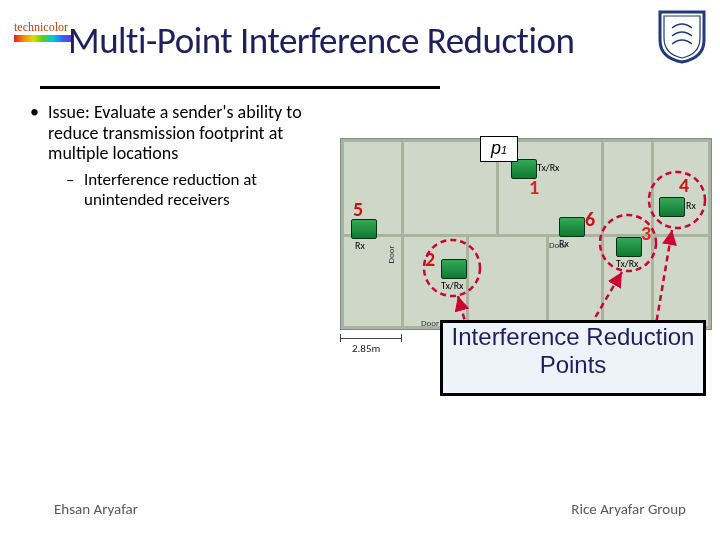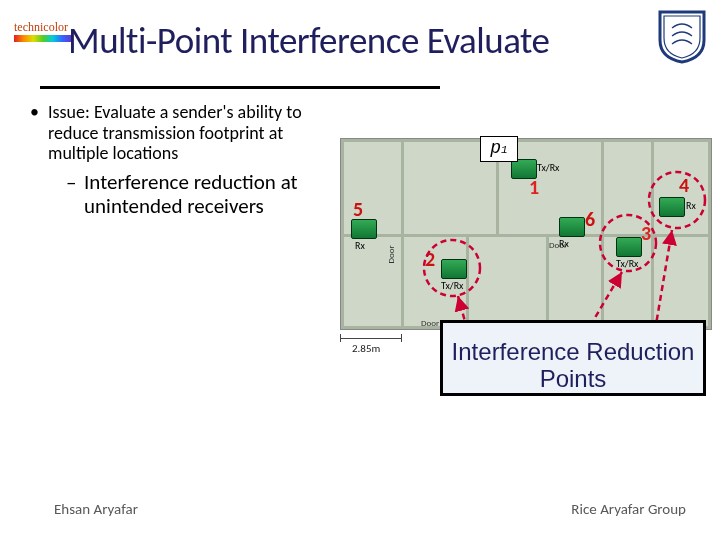--- a/index.html
+++ b/index.html
@@ -70,21 +70,21 @@
     position: absolute;
     left: 0;
     top: 0;
     font-size: 18px;
   }
   .underline { }
   .bullets .sub {
     margin: 4px 0 0 36px;
     padding-left: 18px;
     position: relative;
-    font-size: 21px;
+    font-size: 17px;
   }
   .bullets .sub::before {
     content: "–";
     position: absolute;
     left: 0;
     top: 0;
   }
   .figure {
     position: absolute;
     top: 118px;
@@ -141,35 +141,35 @@
   .scale-text {
     position:absolute;
     font-size:11px;
     color:#222;
   }
   .p1-box {
     position: absolute;
     background: #fff;
     border: 1px solid #000;
     font-style: italic;
-    font-family: Liberation Mono, monospace;
+    font-family: Liberation Sans, sans-serif;
     font-size: 18px;
     text-align: center;
   }
   .p1-box span { font-size: 12px; }
   .irp-box {
     position: absolute;
     top: 320px;
     left: 440px;
     width: 260px;
     height: 70px;
     border: 3px solid #000;
     background: #eef2f9;
     display: flex;
-    align-items: flex-end;
+    align-items: flex-start;
     justify-content: center;
     text-align: center;
     font-family: "Century Gothic","Gill Sans",sans-serif;
     font-size: 24px;
     color: #1f1f5e;
     line-height: 1.15;
   }
   .footer-l {
     position: absolute;
     bottom: 22px;
@@ -193,21 +193,21 @@
 <div class="logo-bar"></div>
 
 <div class="logo-rice">
   <svg viewBox="0 0 48 54">
     <path d="M2 2 H46 V30 Q46 48 24 52 Q2 48 2 30 Z" fill="#fff" stroke="#1f3a7a" stroke-width="3"></path>
     <path d="M6 6 H42 V28 Q42 44 24 48 Q6 44 6 28 Z" fill="none" stroke="#1f3a7a" stroke-width="1.2"></path>
     <path d="M14 18 Q24 10 34 18 M14 26 Q24 18 34 26 M14 34 Q24 26 34 34" fill="none" stroke="#1f3a7a" stroke-width="1.3"></path>
   </svg>
 </div>
 
-<div class="title">Multi-Point Interference Evaluate</div>
+<div class="title">Multi-Point Interference Reduction</div>
 <div class="hr"></div>
 
 <div class="bullets">
   <div class="main">
     <span>Issue: Evaluate a sender's ability to </span><span class="underline">reduce transmission footprint</span><span> at multiple locations</span>
   </div>
   <div class="sub">Interference reduction at unintended receivers</div>
 </div>
 
 <div class="figure">

